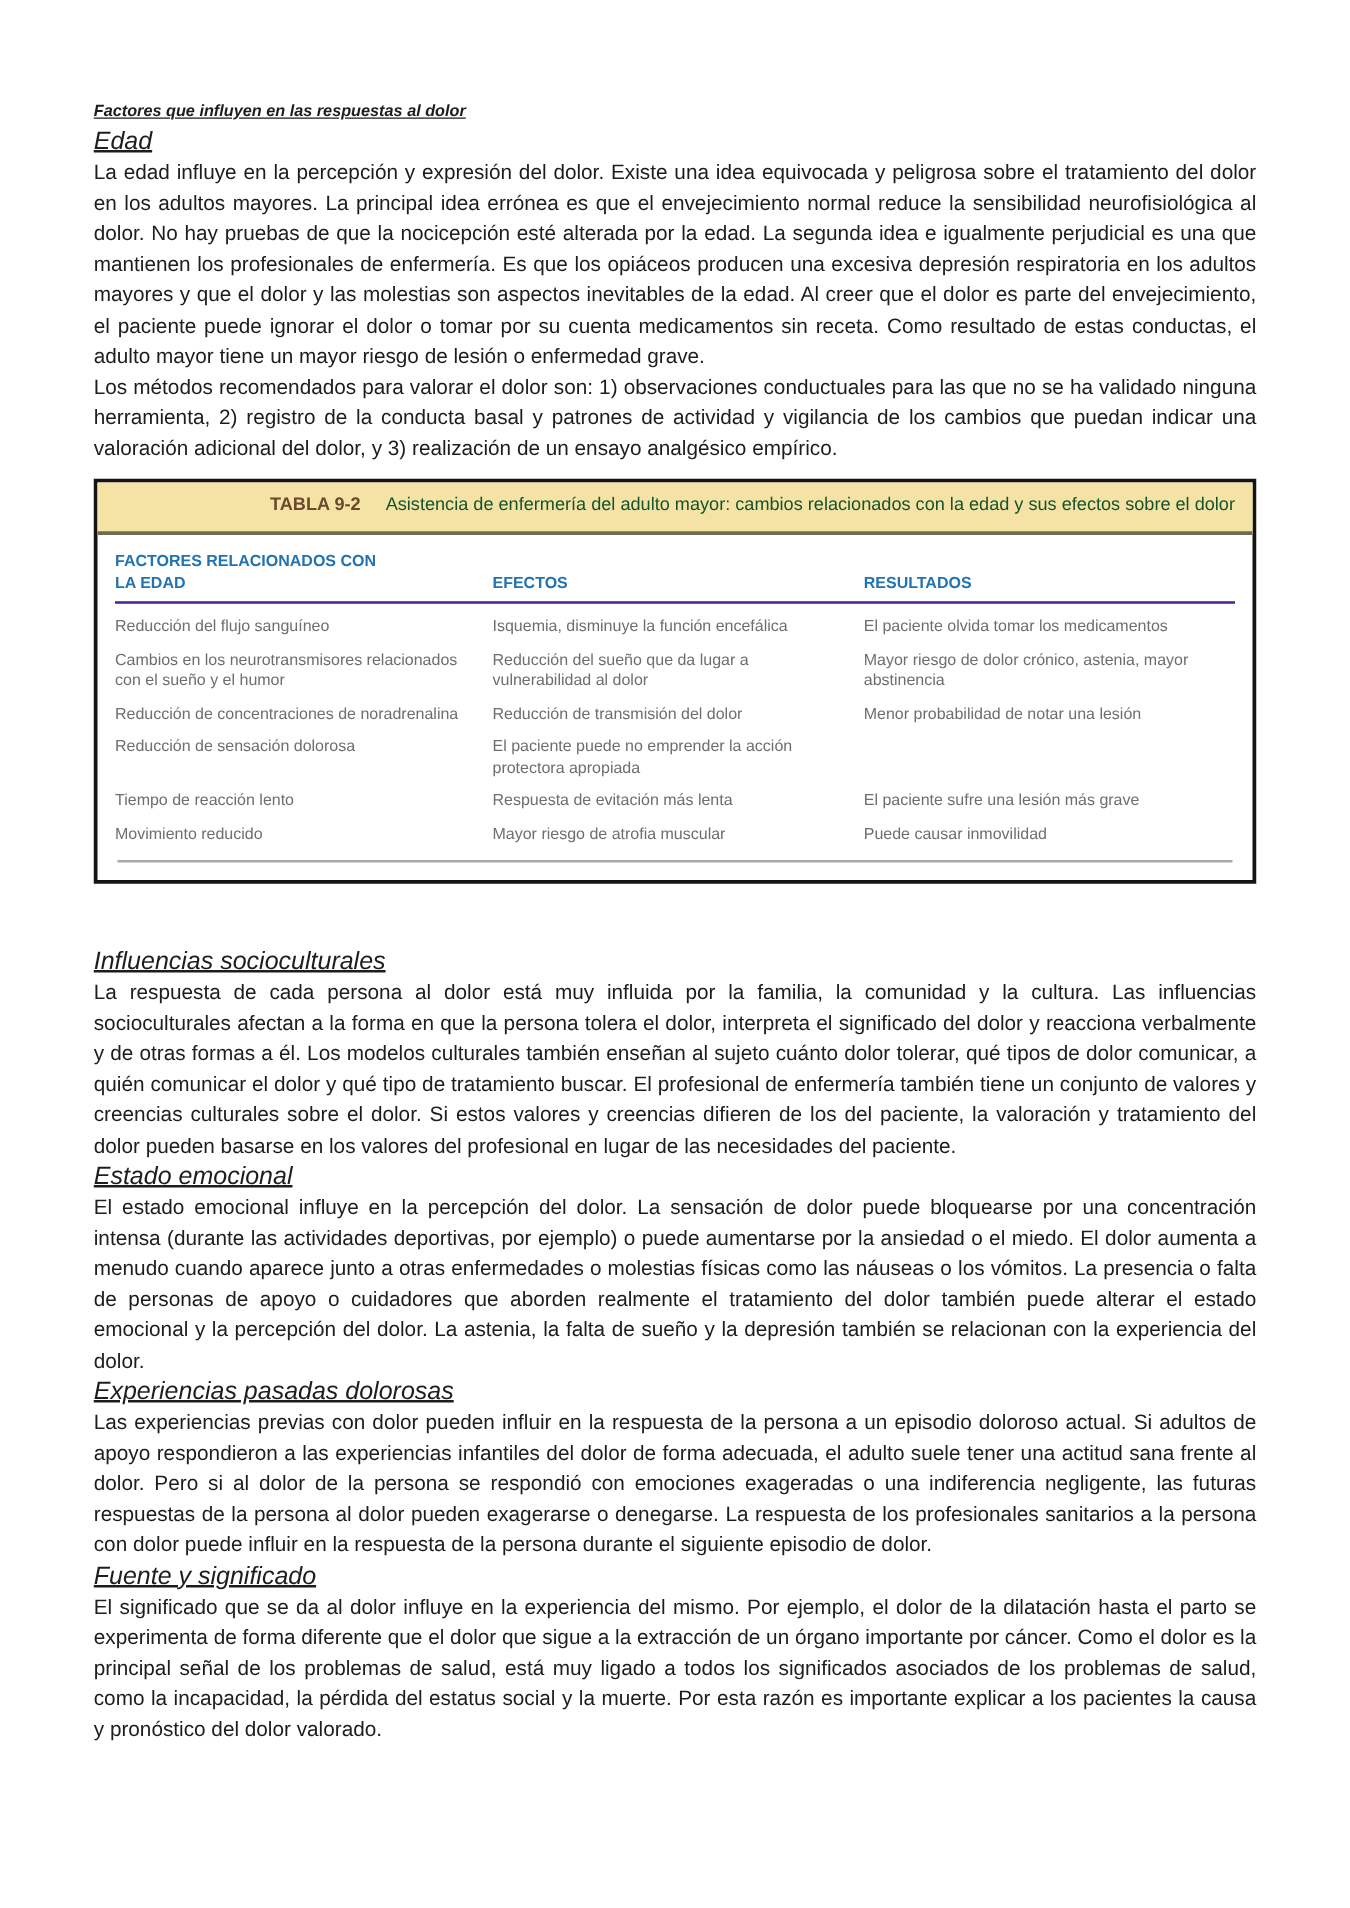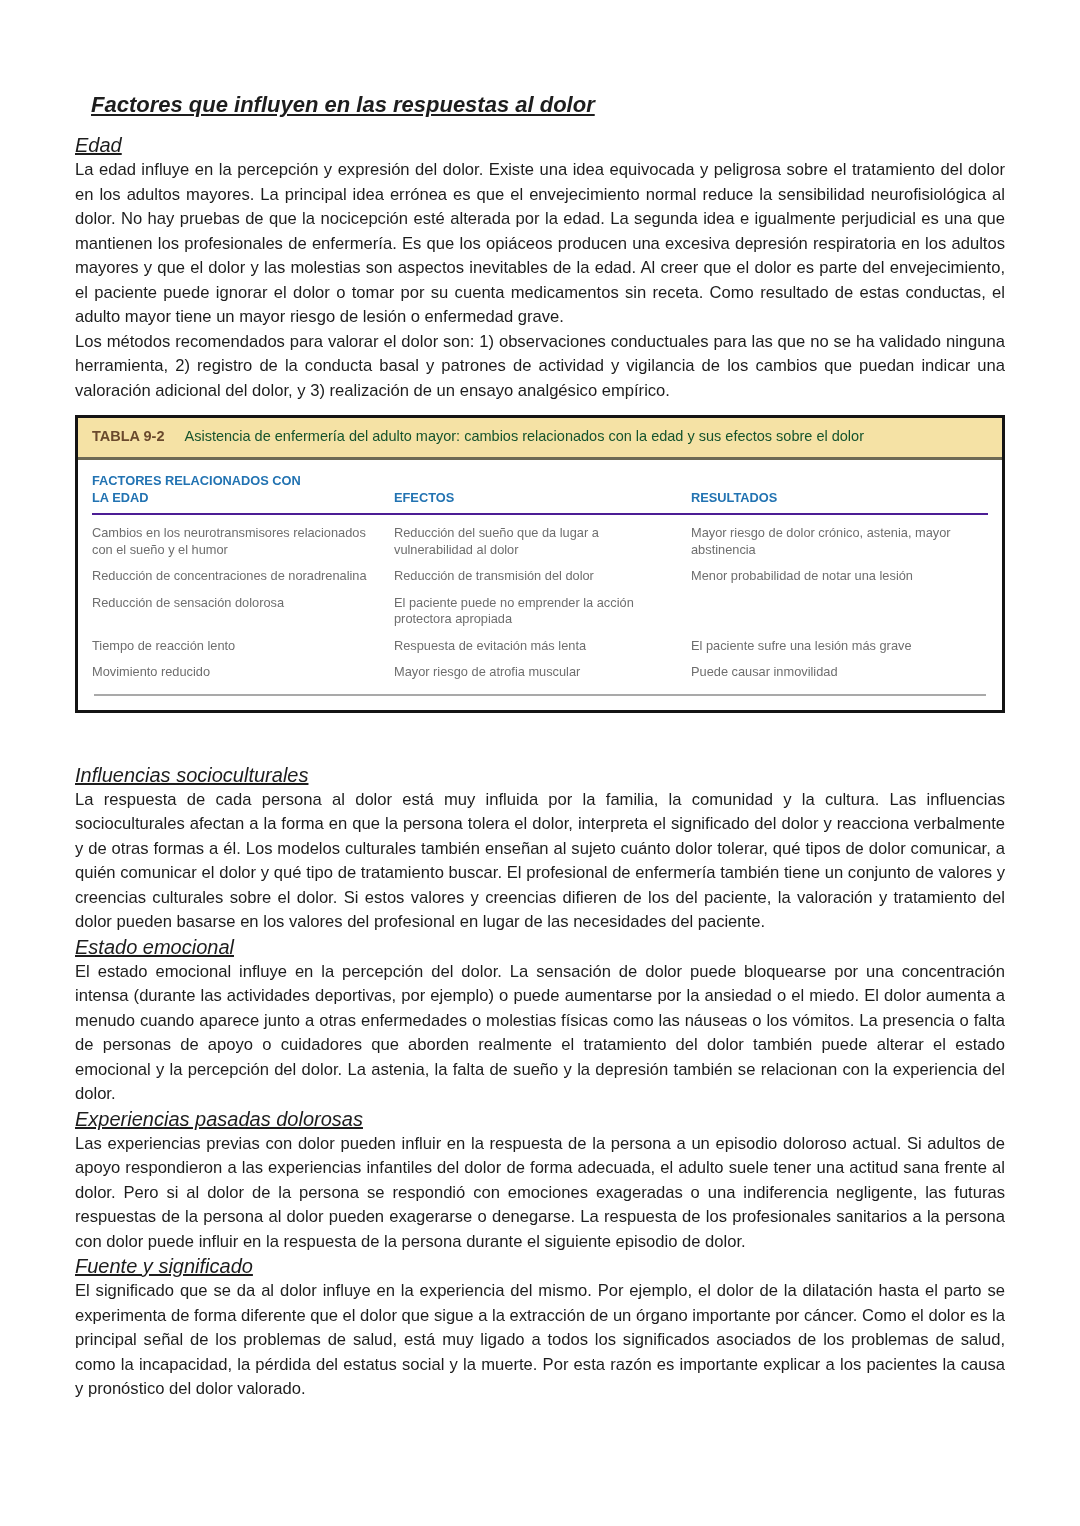--- a/index.html
+++ b/index.html
@@ -9,24 +9,24 @@
     overflow: hidden;
     font-family: "Liberation Sans", sans-serif;
   }
   .page {
     box-sizing: border-box;
     width: 1080px; height: 1526px;
     padding: 76px 75px 0 75px;
     color: #1d1d1d;
   }
   .main-heading {
-    font-size: 22px; line-height: 25px;
+    font-size: 13px; line-height: 25px;
     font-style: italic; font-weight: bold;
     text-decoration: underline;
-    margin: 16px;
+    margin: 0;
   }
   .sub-heading {
     font-size: 20px; line-height: 25px;
     font-style: italic; font-weight: normal;
     text-decoration: underline;
     margin: 0;
   }
   .body-par {
     font-size: 16.6px; line-height: 24.5px;
     text-align: justify;
@@ -39,20 +39,21 @@
     margin: 12px 0 50px 0;
     background: #ffffff;
   }
   .tabla-band {
     background: #f5e2a5;
     border-bottom: 3px solid #6e6a55;
     padding: 9px 14px 11px 14px;
     display: flex;
     gap: 20px;
     align-items: flex-start;
+    justify-content: flex-end;
   }
   .tabla-label {
     color: #6a4a2d;
     font-weight: bold;
     font-size: 14.5px;
     line-height: 19px;
     white-space: nowrap;
   }
   .tabla-title {
     color: #14532d;
@@ -109,20 +110,25 @@
       <span class="tabla-label">TABLA 9-2</span>
       <span class="tabla-title">Asistencia de enfermería del adulto mayor: cambios relacionados con la edad y sus efectos sobre el dolor</span>
     </div>
     <div class="tabla-body">
       <div class="thead">
         <div class="th first">FACTORES RELACIONADOS CON LA EDAD</div>
         <div class="th">EFECTOS</div>
         <div class="th">RESULTADOS</div>
       </div>
       <div class="trow">
+        <div class="td">Reducción del flujo sanguíneo</div>
+        <div class="td">Isquemia, disminuye la función encefálica</div>
+        <div class="td">El paciente olvida tomar los medicamentos</div>
+      </div>
+      <div class="trow">
         <div class="td">Cambios en los neurotransmisores relacionados con el sueño y el humor</div>
         <div class="td">Reducción del sueño que da lugar a vulnerabilidad al dolor</div>
         <div class="td">Mayor riesgo de dolor crónico, astenia, mayor abstinencia</div>
       </div>
       <div class="trow">
         <div class="td">Reducción de concentraciones de noradrenalina</div>
         <div class="td">Reducción de transmisión del dolor</div>
         <div class="td">Menor probabilidad de notar una lesión</div>
       </div>
       <div class="trow">

